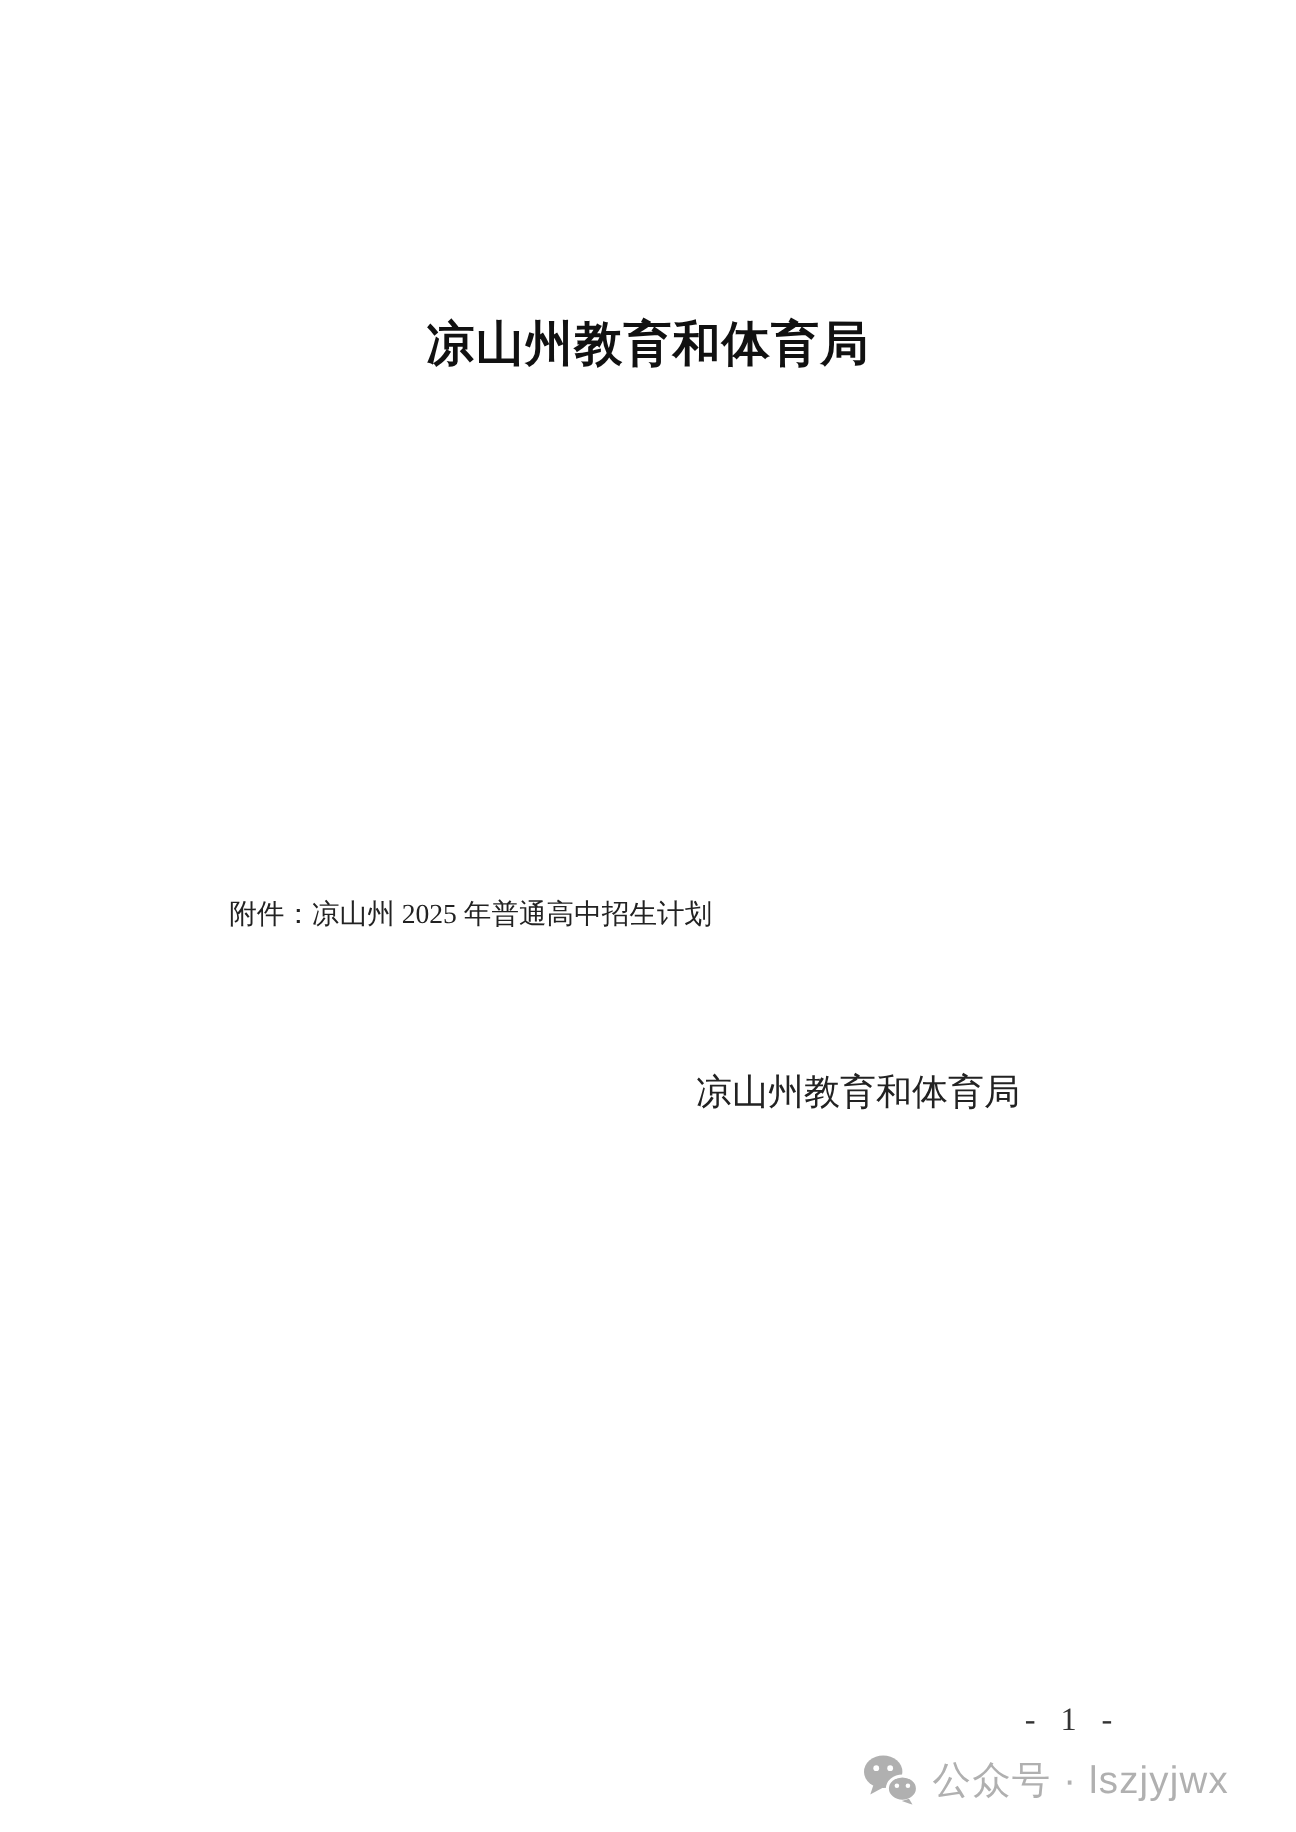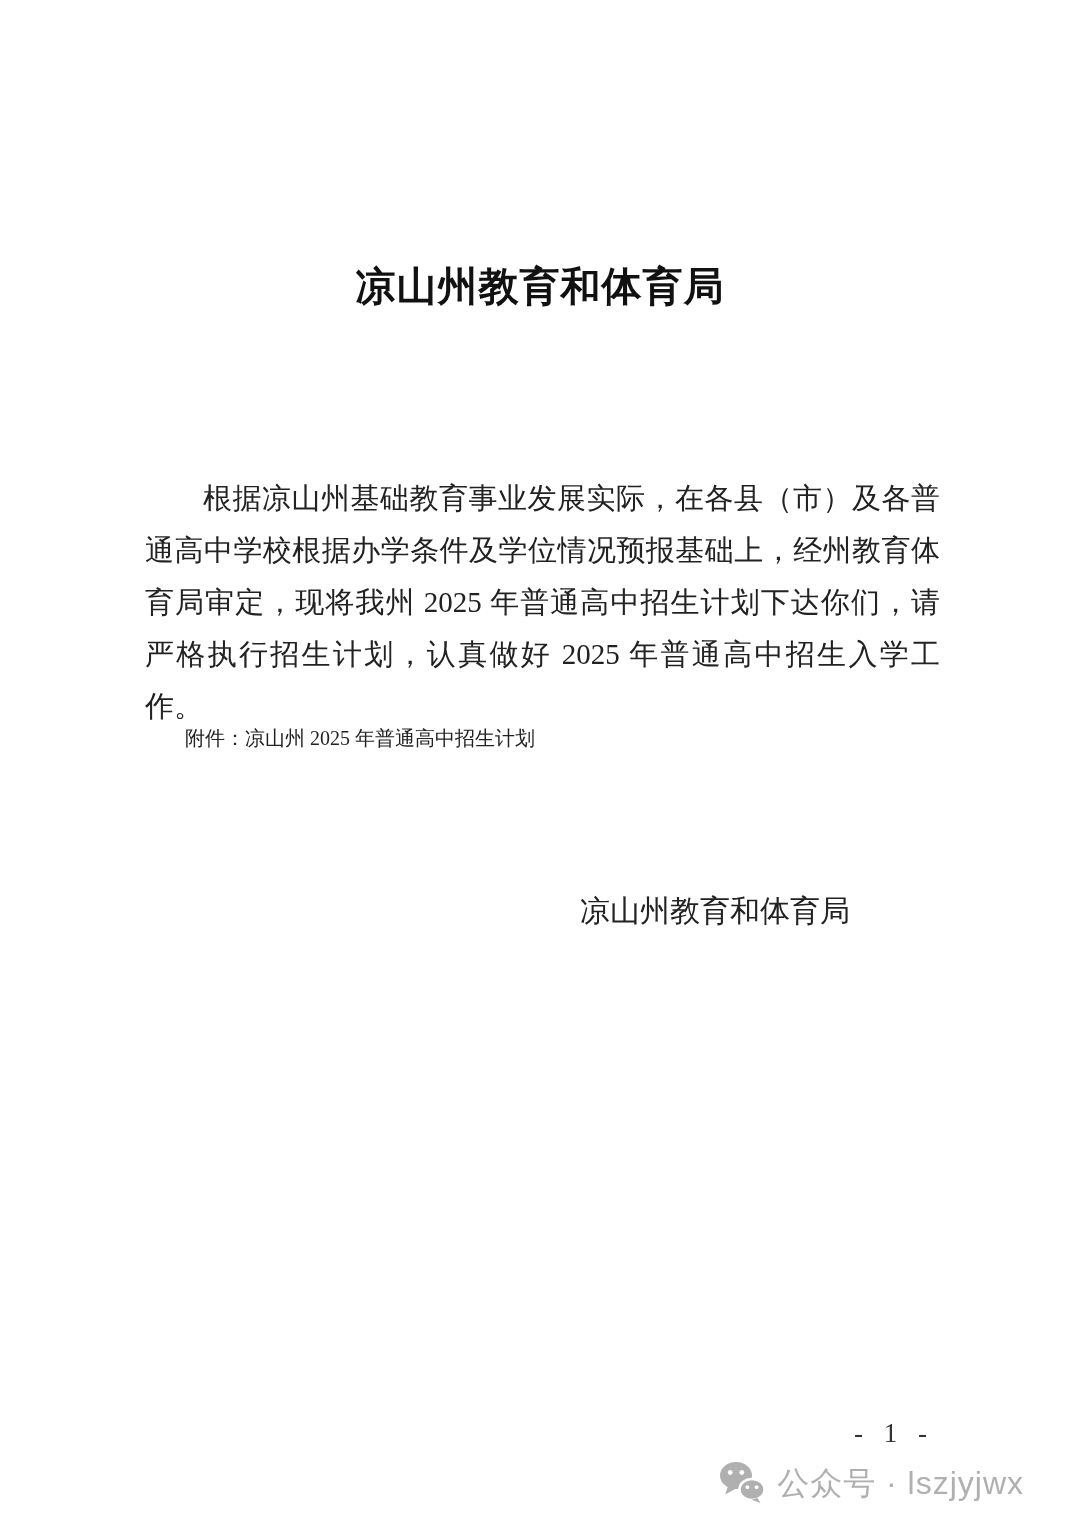--- a/index.html
+++ b/index.html
@@ -43,24 +43,24 @@
     font-size: 29px;
     line-height: 52px;
     text-align: justify;
     text-indent: 2em;
     color: #222222;
   }
 
   
   .doc-attachment {
     position: absolute;
-    top: 712px;
+    top: 736px;
     left: 145px;
     width: 795px;
-    font-size: 20px;
+    font-size: 23px;
     line-height: 52px;
     text-indent: 2em;
     color: #222222;
   }
 
   
   .doc-signature {
     position: absolute;
     top: 885px;
     right: 230px;
@@ -79,21 +79,21 @@
     letter-spacing: 7px;
     color: #333333;
   }
 
   
   .footer {
     position: absolute;
     top: 1461px;
     right: 56px;
     display: flex;
-    align-items: flex-start;
+    align-items: center;
     gap: 12px;
     color: #b0b0b0;
   }
 
   .footer .wechat-icon svg { display: block; }
 
   .footer-label {
     font-size: 32px;
     line-height: 44px;
     letter-spacing: 1px;
@@ -104,21 +104,20 @@
 </style>
 </head>
 <body>
 
 <div class="page">
 
   <div class="doc-title">
     <div>凉山州教育和体育局</div>
   </div>
 
-  <p class="doc-body">根据凉山州基础教育事业发展实际，在各县（市）及各普通高中学校根据办学条件及学位情况预报基础上，经州教育体育局审定，现将我州 2025 年普通高中招生计划下达你们，请严格执行招生计划，认真做好 2025 年普通高中招生入学工作。</p>
 
   <p class="doc-attachment">附件：凉山州 2025 年普通高中招生计划</p>
 
   <div class="doc-signature">
     <div>凉山州教育和体育局</div>
   </div>
 
   <div class="page-number">- 1 -</div>
 
   <div class="footer">

